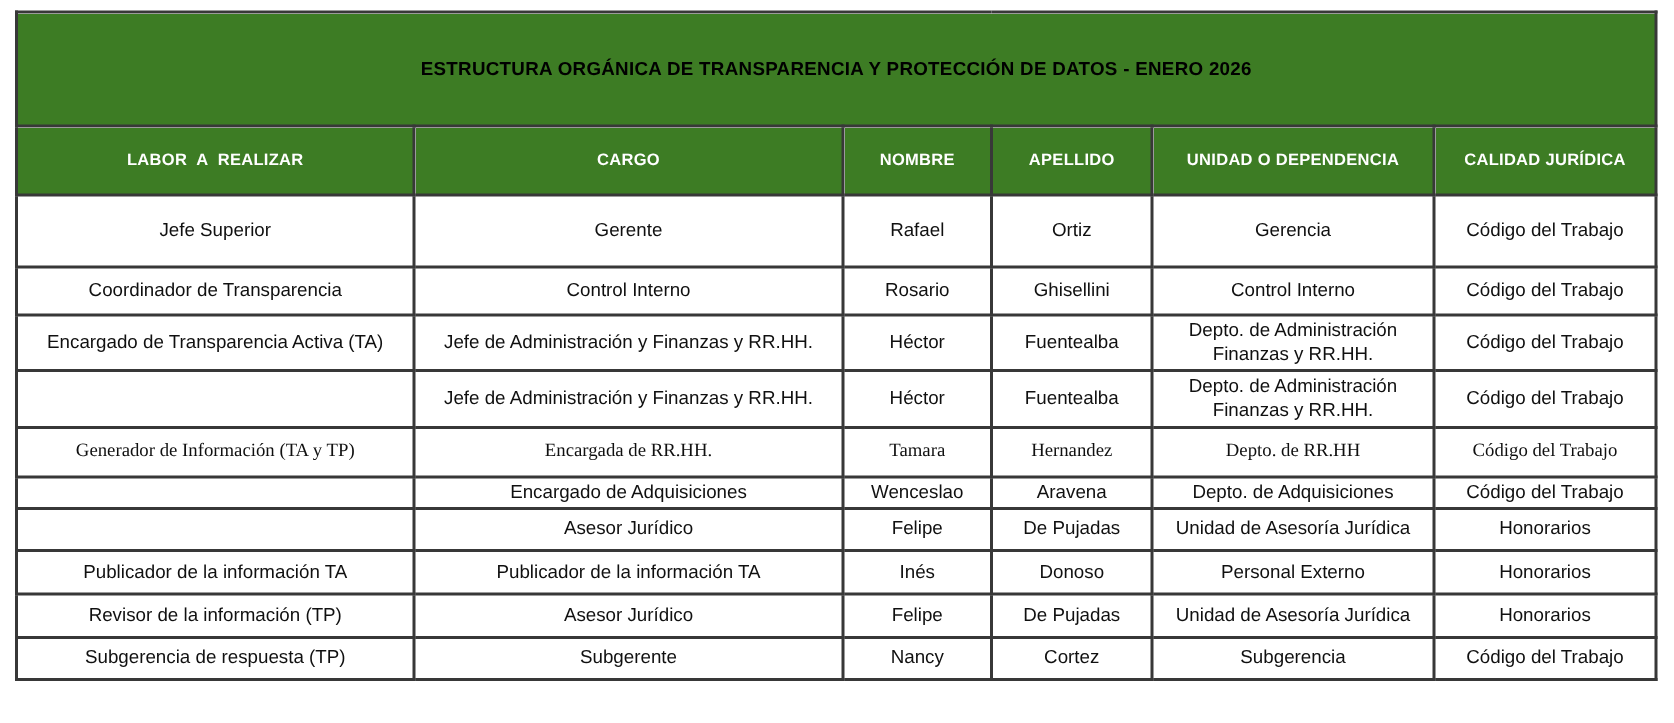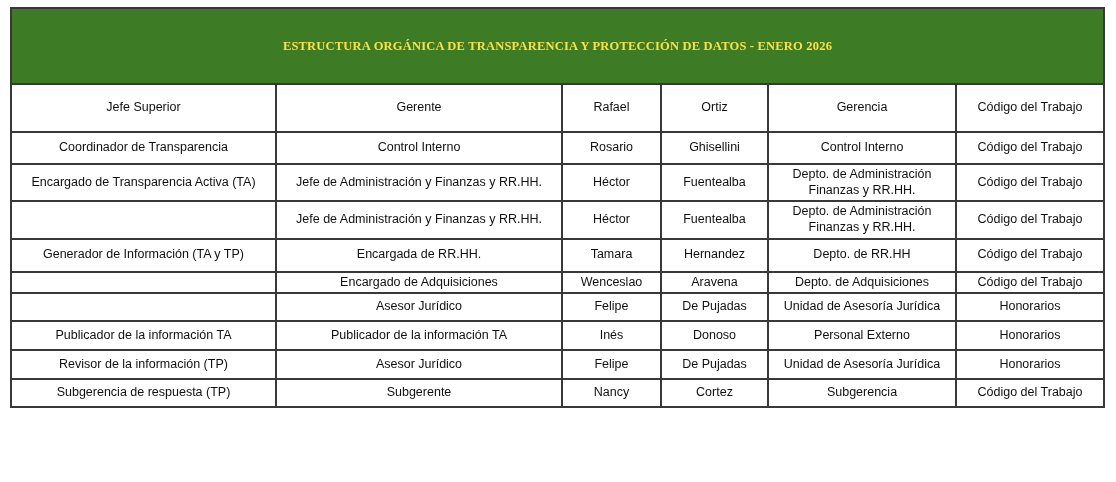--- a/index.html
+++ b/index.html
@@ -29,25 +29,24 @@
   col.c6 { width: 148px; }
   th, td {
     border: 2px solid #383838;
     text-align: center;
     vertical-align: middle;
     overflow: hidden;
   }
   th.title-cell {
     height: 72px;
     background: #3d7c24;
-    color: #fde047;
+    color: #000000;
     font-weight: bold;
     font-size: 12.5px;
     letter-spacing: 0.2px;
-    font-family: Liberation Serif, serif;
   }
   tr.header-row th {
     height: 40px;
     background: #3d7c24;
     color: #ffffff;
     font-weight: bold;
     font-size: 11px;
     letter-spacing: 0.2px;
     white-space: pre-wrap;
     padding: 2px 4px;
@@ -56,21 +55,21 @@
     font-size: 12.5px;
     color: #101010;
     line-height: 1.25;
     padding: 2px 8px;
     background: #ffffff;
   }
   tbody tr:nth-child(1)  { height: 48px; }
   tbody tr:nth-child(2)  { height: 32px; }
   tbody tr:nth-child(3)  { height: 37px; }
   tbody tr:nth-child(4)  { height: 37px; }
-  tbody tr:nth-child(5)  { height: 33px; }
+  tbody tr:nth-child(5)  { height: 33px; font-family: Liberation Serif, serif; }
   tbody tr:nth-child(6)  { height: 16px; margin-top: 24px; }
   tbody tr:nth-child(7)  { height: 28px; }
   tbody tr:nth-child(8)  { height: 29px; }
   tbody tr:nth-child(9)  { height: 29px; }
   tbody tr:nth-child(10) { height: 28px; }
 </style>
 </head>
 <body>
 
 <div class="sheet">
@@ -80,20 +79,28 @@
         <col class="c2">
         <col class="c3">
         <col class="c4">
         <col class="c5">
         <col class="c6">
     </colgroup>
     <thead>
       <tr>
         <th id="title-cell" class="title-cell" colspan="6">ESTRUCTURA ORGÁNICA DE TRANSPARENCIA Y PROTECCIÓN DE DATOS - ENERO 2026</th>
       </tr>
+      <tr id="header-row" class="header-row">
+          <th>LABOR  A  REALIZAR</th>
+          <th>CARGO</th>
+          <th>NOMBRE</th>
+          <th>APELLIDO</th>
+          <th>UNIDAD O DEPENDENCIA</th>
+          <th>CALIDAD JURÍDICA</th>
+        </tr>
     </thead>
     <tbody id="table-body">
         <tr>
           <td>Jefe Superior</td>
           <td>Gerente</td>
           <td>Rafael</td>
           <td>Ortiz</td>
           <td>Gerencia</td>
           <td>Código del Trabajo</td>
         </tr>

